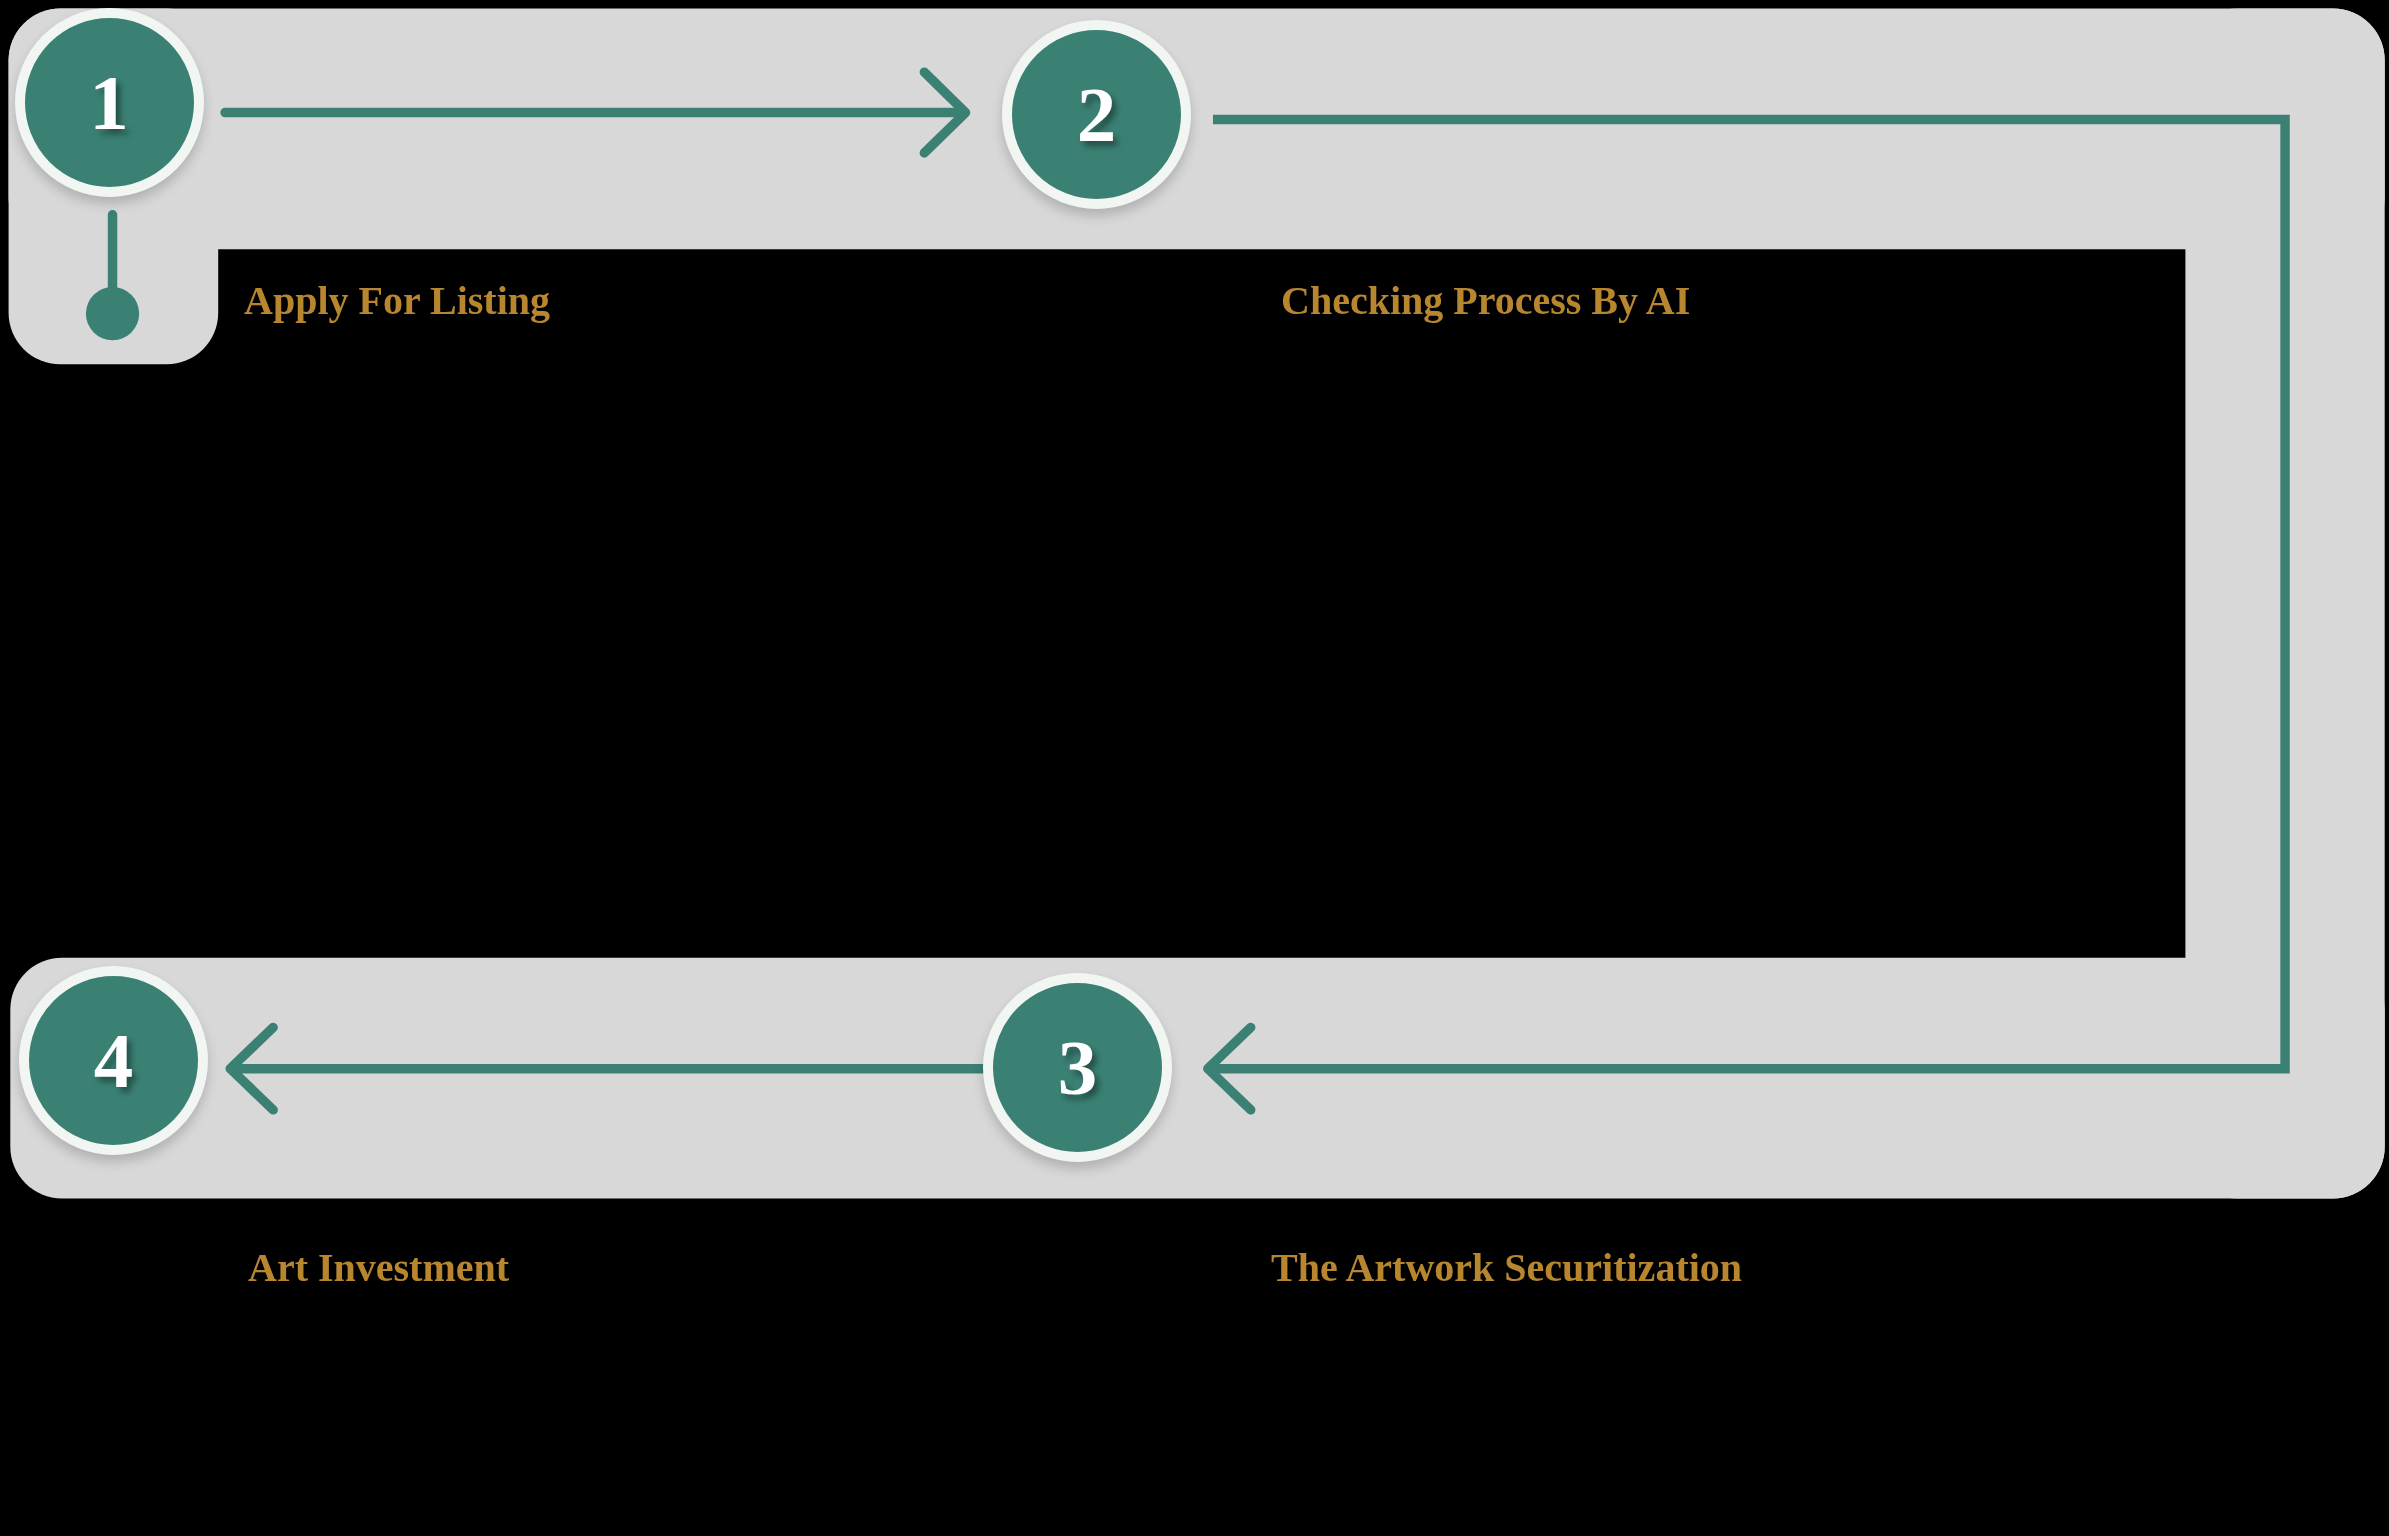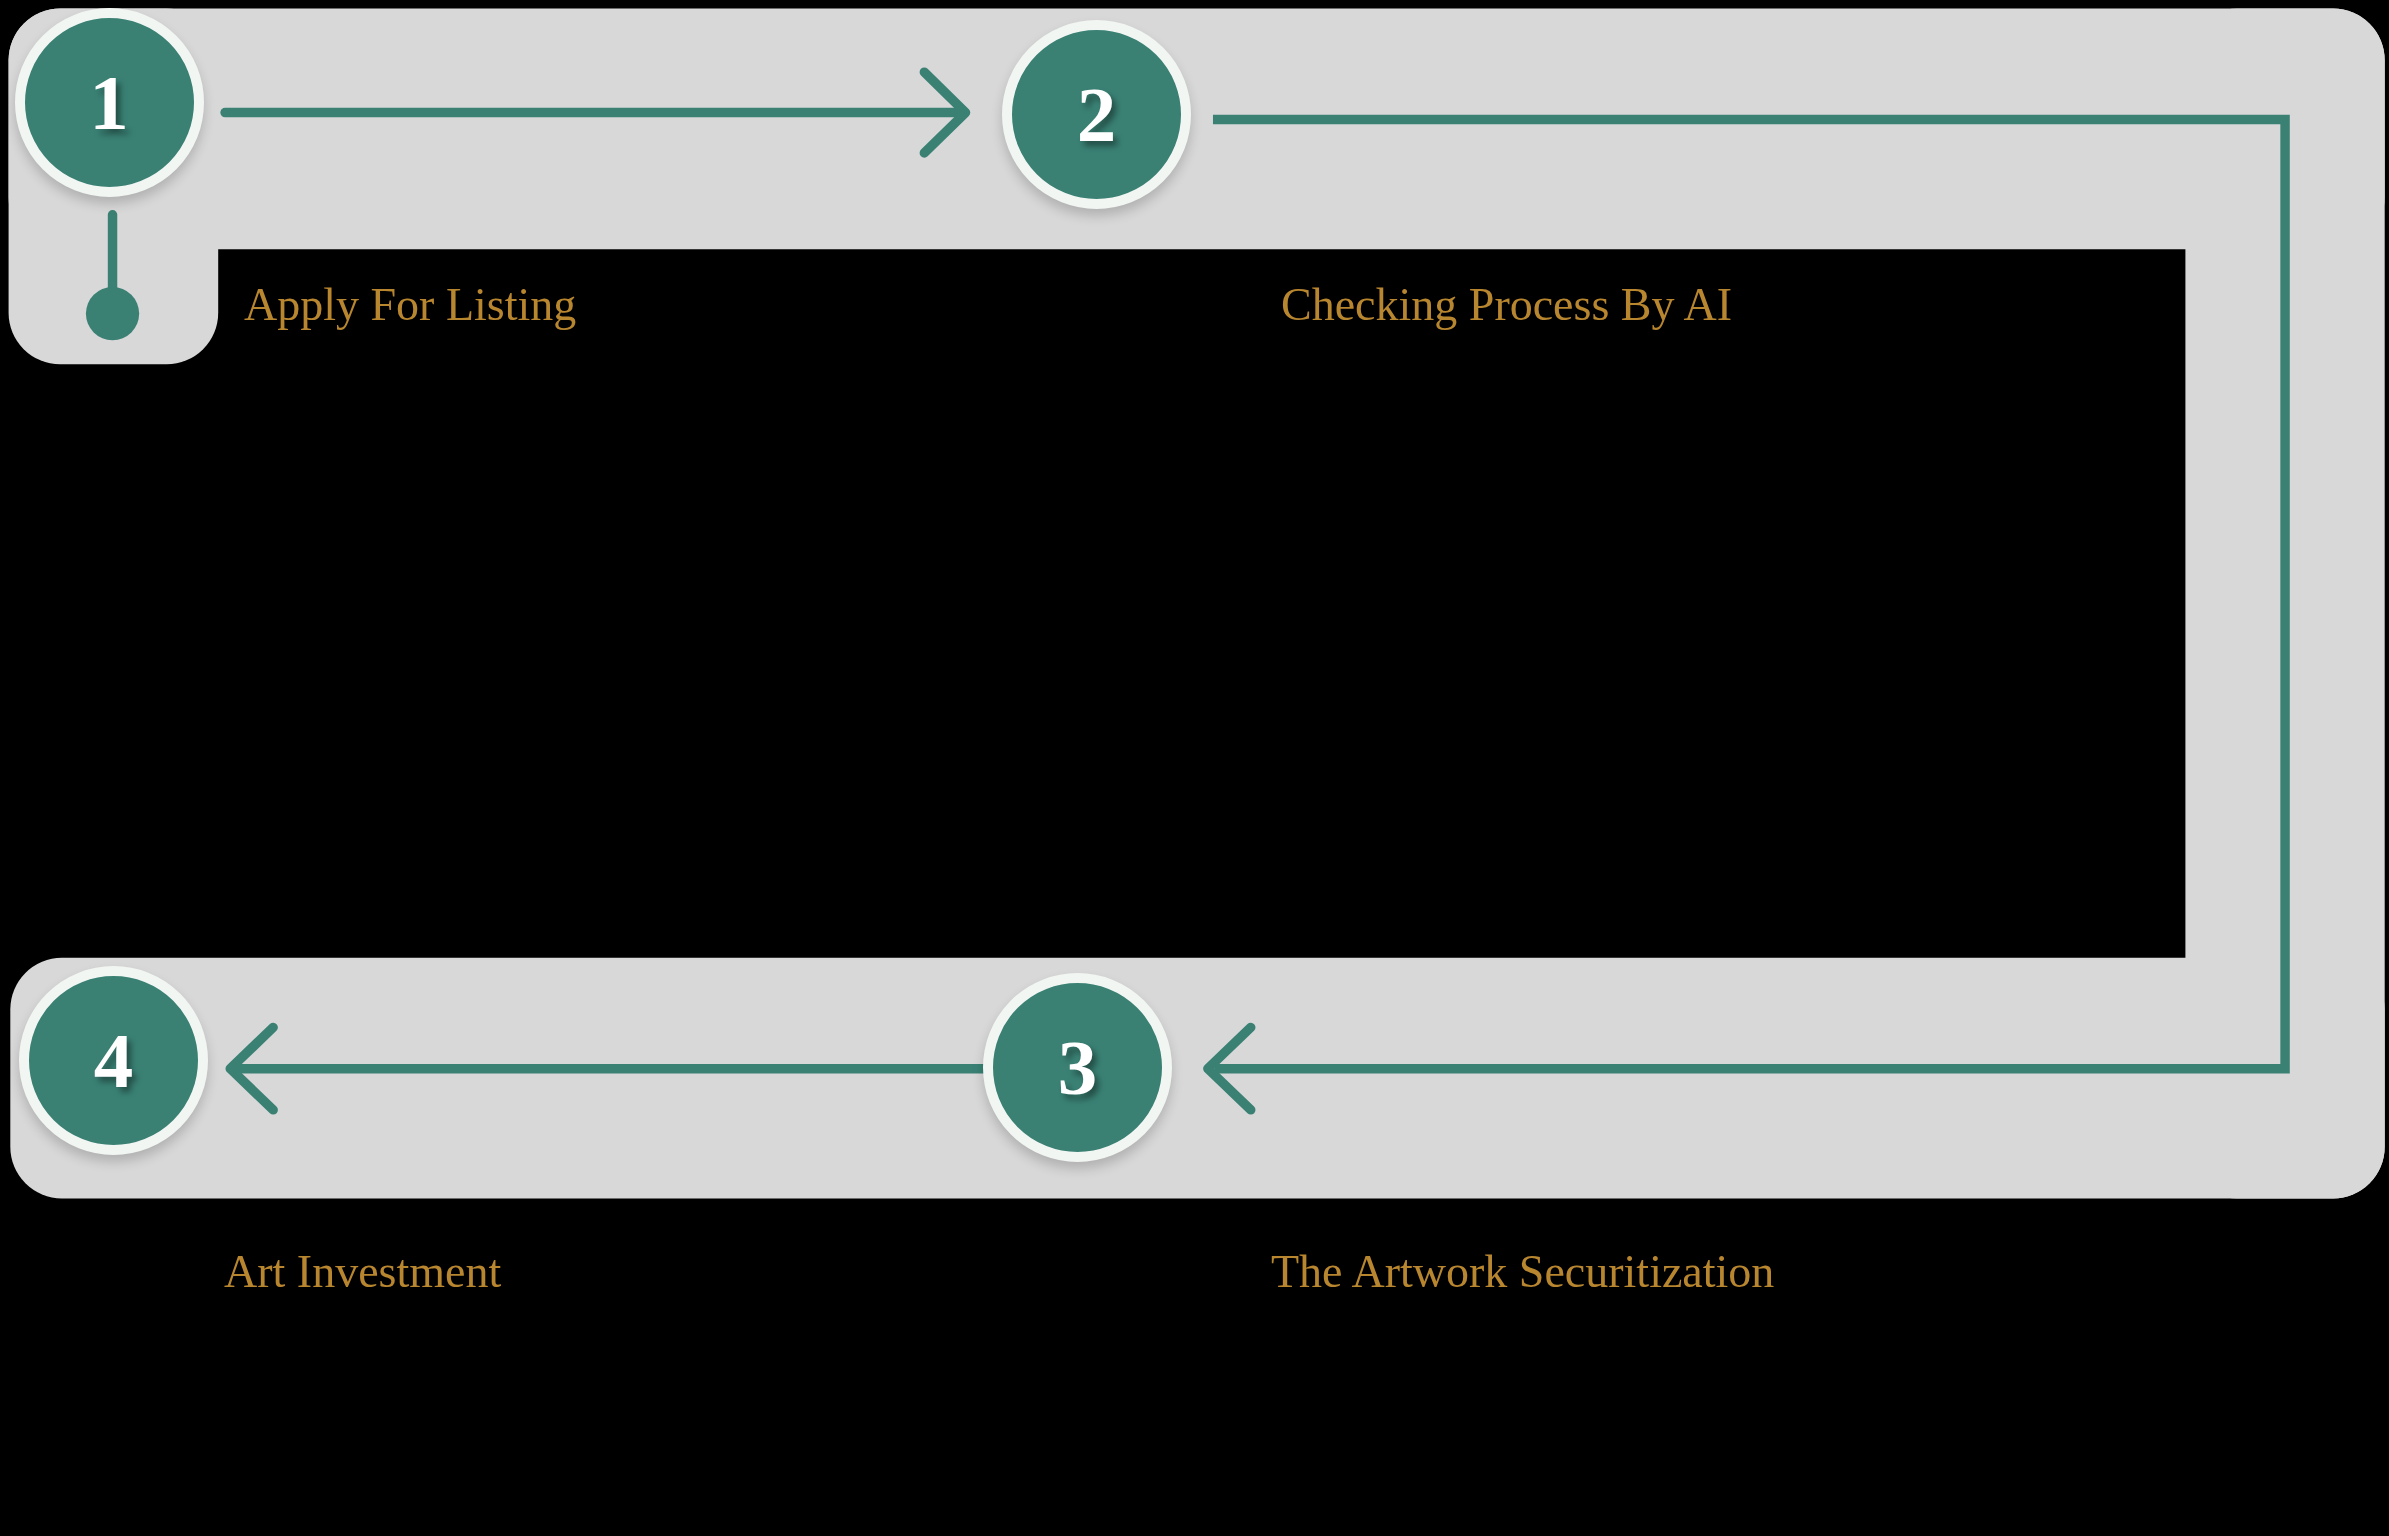--- a/index.html
+++ b/index.html
@@ -42,29 +42,29 @@
     line-height:1;
     text-shadow:4.3px 5.2px 6px rgba(0,0,0,0.40);
   }
   .node-1{left:14.6px;top:7.7px;}
   .node-2{left:1002px;top:20px;}
   .node-3{left:983px;top:973px;}
   .node-4{left:19px;top:966px;}
   .step-label{
     position:absolute;
     color:var(--gold);
-    font-size:46px;
-    font-weight:400;
+    font-size:40px;
+    font-weight:700;
     line-height:1.12;
     white-space:nowrap;
   }
   .label-1{left:244px;top:279px;}
   .label-2{left:1281px;top:279px;}
   .label-3{left:1227px;top:1246px;margin-left:44px;}
-  .label-4{left:224px;top:1246px;}
+  .label-4{left:248px;top:1246px;}
 </style>
 </head>
 <body>
 
 <div class="canvas">
 
   <svg class="track-svg" viewBox="0 0 2781 1788" aria-hidden="true">
 
     <g>
       <rect class="track-shape" x="10" y="10" width="2766" height="280" rx="60"></rect>

